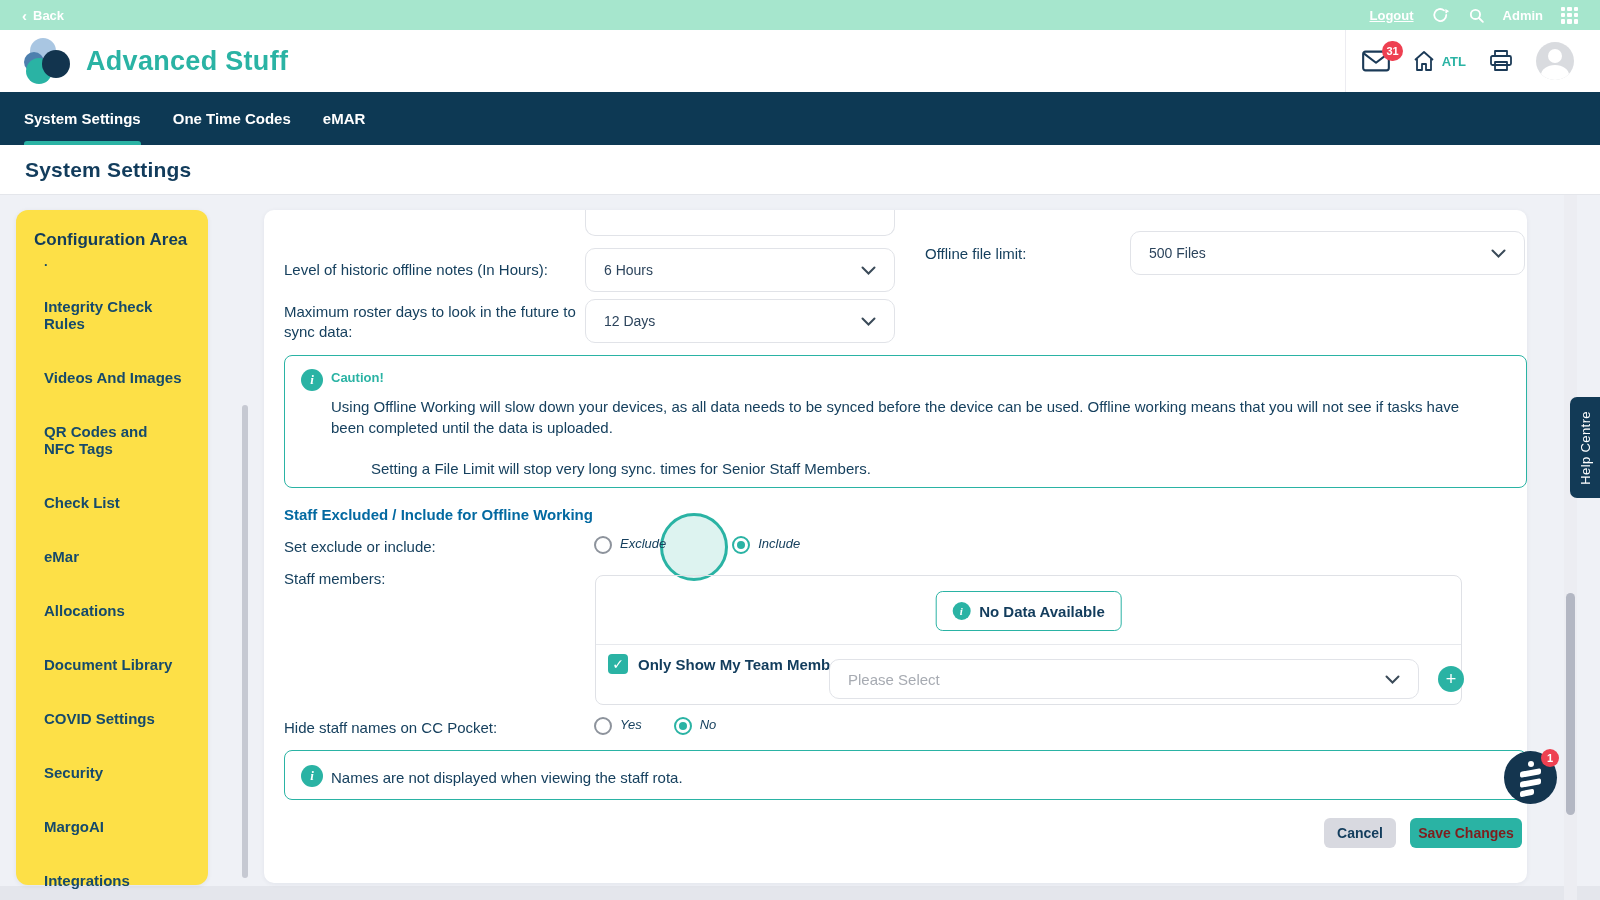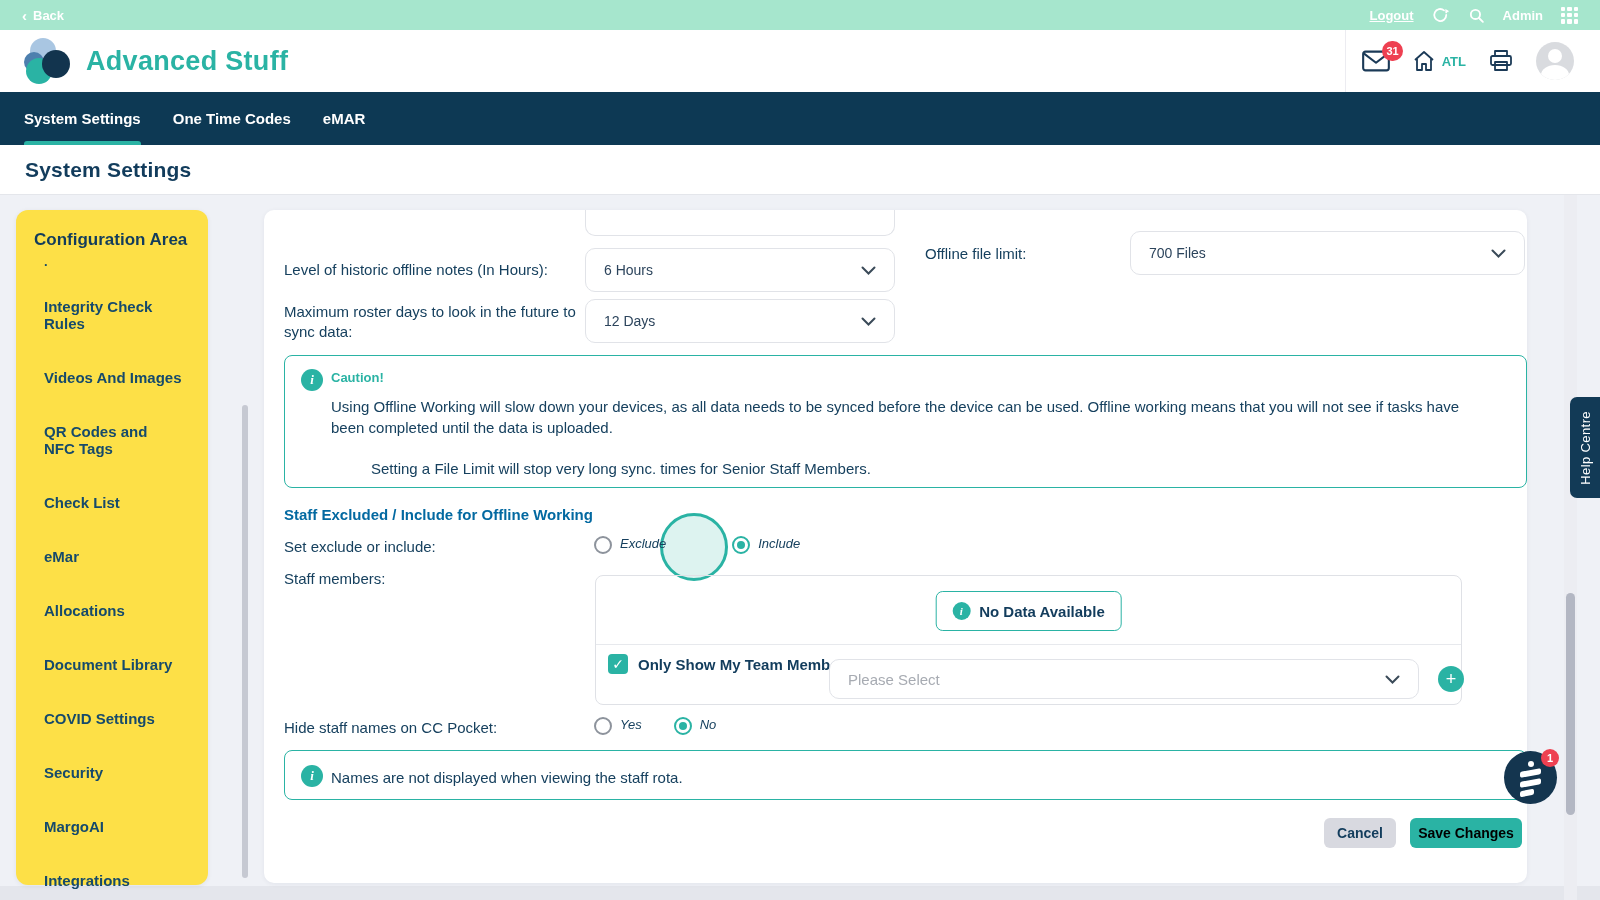--- a/index.html
+++ b/index.html
@@ -90,21 +90,21 @@
   .panel-divider { position:absolute; left:0; top:68px; width:100%; height:1px; background:#e7e9ed; }
   .checkbox { width:20px; height:20px; border-radius:4px; background:#2ab3a4; color:#fff; font-size:14px;
               display:flex; align-items:center; justify-content:center; cursor:pointer; flex:0 0 auto; }
   .team-row { position:absolute; left:12px; top:78px; display:flex; align-items:center; gap:10px; font-size:15px; font-weight:bold; color:#123c5c; }
   .plus-btn { position:absolute; left:842px; top:90px; width:26px; height:26px; border-radius:50%; background:#2ab3a4;
               color:#fff; font-size:18px; display:flex; align-items:center; justify-content:center; cursor:pointer; }
 
   .btn { position:absolute; height:30px; border:none; border-radius:6px; font-size:14px; font-weight:bold;
          font-family:inherit; cursor:pointer; }
   .btn-cancel { left:1060px; top:608px; width:72px; background:#d8d9e0; color:#123c5c; }
-  .btn-save { left:1146px; top:608px; width:112px; background:#2ab3a4; color:#000000; }
+  .btn-save { left:1146px; top:608px; width:112px; background:#2ab3a4; color:#7f1d1d; }
 
   
   .page-scroll-track { position:absolute; right:23px; top:195px; width:13px; height:705px; background:#ecedf2; }
   .page-scroll-thumb { position:absolute; right:25px; top:593px; width:9px; height:222px; background:#b3b7c3; border-radius:5px; }
   .help-tab { position:absolute; right:0; top:397px; width:30px; height:101px; background:#123a56; border-radius:7px 0 0 7px;
               display:flex; align-items:center; justify-content:center; cursor:pointer; }
   .help-tab span { writing-mode:vertical-rl; transform:rotate(180deg); color:#fff; font-size:13px; letter-spacing:.4px; }
 
   .chat-btn { position:absolute; left:1504px; top:751px; width:53px; height:53px; border-radius:50%; background:#14354f; cursor:pointer; }
   .chat-btn .bar { position:absolute; left:16px; width:21px; height:6px; background:#fff; border-radius:2px; transform:skewY(-10deg); }
@@ -236,21 +236,21 @@
     <span>6 Hours</span>
     <span class="chevron">
       <svg width="15" height="9" viewBox="0 0 15 9" fill="none" stroke="#3a4a58" stroke-width="2" stroke-linecap="round">
           <path d="M1.5 1.5 7.5 7.5 13.5 1.5"></path>
         </svg>
     </span>
   </div>
 
   <div class="lbl" style="left:661px; top:35px;">Offline file limit:</div>
   <div class="select" style="left:866px; top:21px; width:395px;">
-    <span>700 Files</span>
+    <span>500 Files</span>
     <span class="chevron">
       <svg width="15" height="9" viewBox="0 0 15 9" fill="none" stroke="#3a4a58" stroke-width="2" stroke-linecap="round">
           <path d="M1.5 1.5 7.5 7.5 13.5 1.5"></path>
         </svg>
     </span>
   </div>
 
   <div class="lbl" style="left:20px; top:92px; width:292px; line-height:20px;">Maximum roster days to look in the future to sync data:</div>
   <div class="select" style="left:321px; top:89px; width:310px;">
     <span>12 Days</span>

